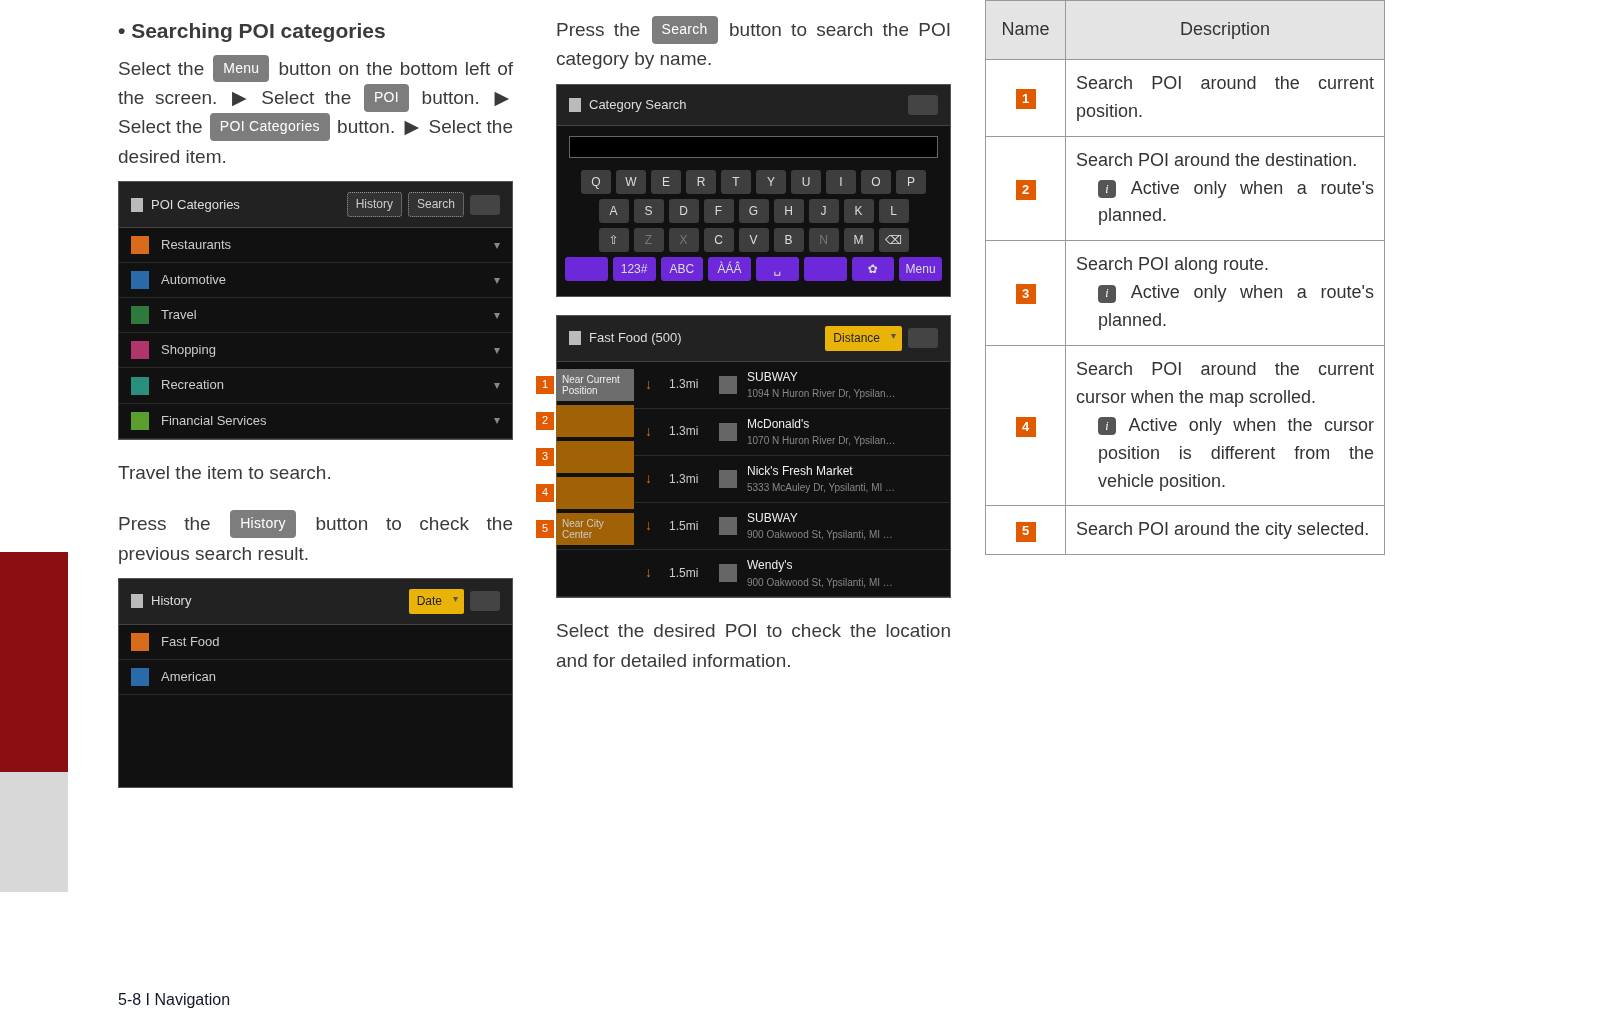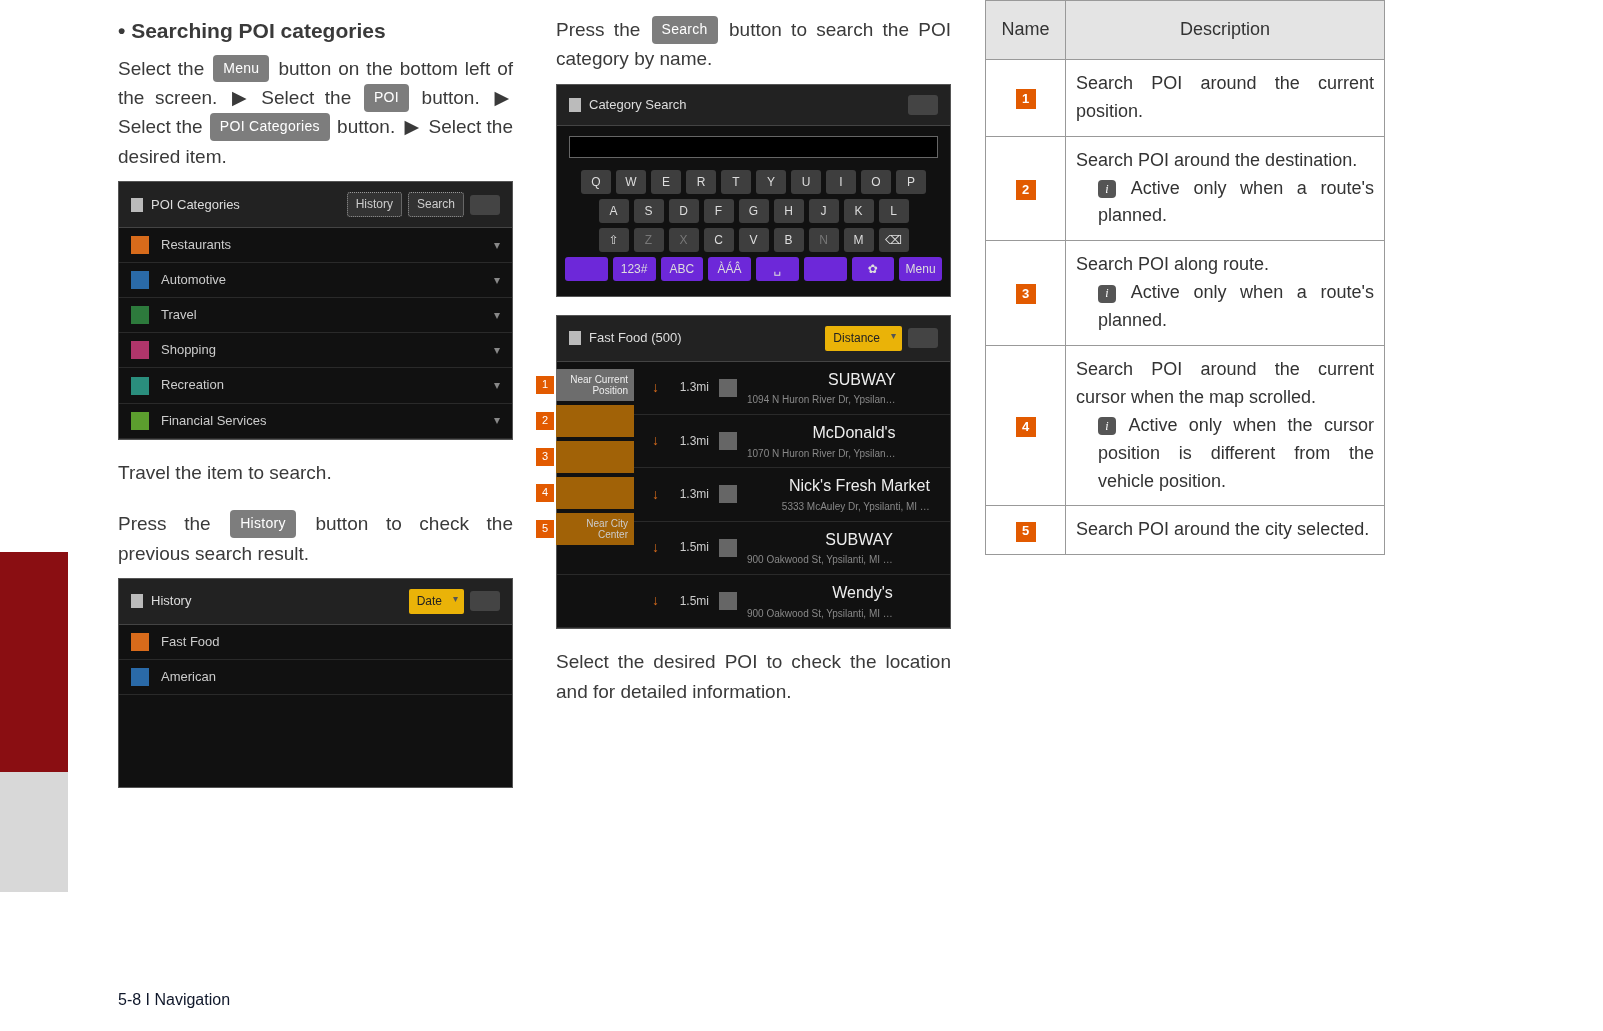--- a/index.html
+++ b/index.html
@@ -140,21 +140,21 @@
       width: 30px; height: 24px;
       display: flex; align-items: center; justify-content: center;
       font-size: 12px;
       border-radius: 3px;
     }
     .key.w { width: 52px; }
     .key.dim { color: #777; }
     .key.l { background: #6d28d9; }
 
     
-    .ff-wrap { position: relative; text-align: right; }
+    .ff-wrap { position: relative; }
     .ff-shot { margin-left: 0; }
     .ff-left-tabs {
       position: absolute;
       left: -20px;
       top: 52px;
       display: flex;
       flex-direction: column;
     }
     .ff-tab {
       display: flex;
@@ -188,21 +188,21 @@
       gap: 10px;
     }
     .ff-arrow { color: #d86b1b; font-size: 14px; width: 14px; }
     .ff-dist { color: #ccc; font-size: 12px; width: 40px; }
     .ff-logo {
       width: 18px; height: 18px;
       background: #666;
       display: inline-block;
     }
     .ff-text { display: flex; flex-direction: column; }
-    .ff-name { color: #eee; font-size: 16px; margin-left: 42px; }
+    .ff-name { color: #eee; font-size: 12px; }
     .ff-addr { color: #888; font-size: 10px; }
 
     
     .desc-table {
       border-collapse: collapse;
       width: 100%;
       font-size: 18px;
       color: #333;
     }
     .desc-table th {

